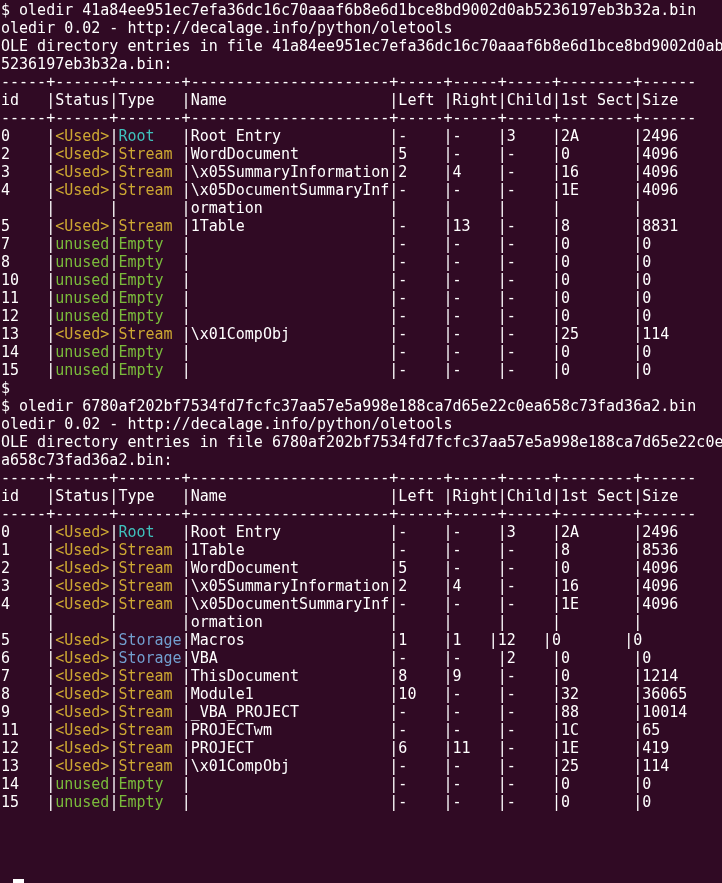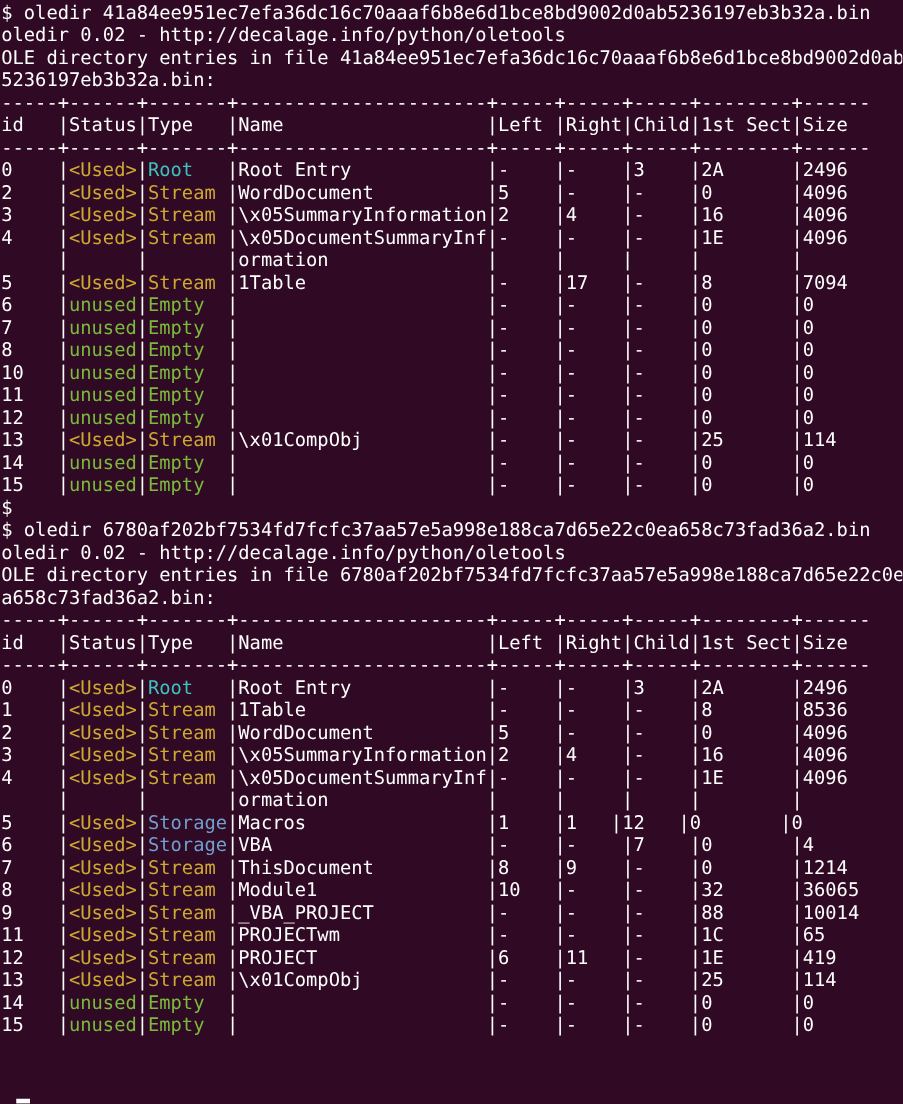--- a/index.html
+++ b/index.html
@@ -28,22 +28,21 @@
       <div class="line"><span>OLE directory entries in file 41a84ee951ec7efa36dc16c70aaaf6b8e6d1bce8bd9002d0ab</span></div>
       <div class="line"><span>5236197eb3b32a.bin:</span></div>
       <div class="line"><span>-----+------+-------+----------------------+-----+-----+-----+--------+------</span></div>
       <div class="line"><span>id   |Status|Type   |Name                  |Left |Right|Child|1st Sect|Size  </span></div>
       <div class="line"><span>-----+------+-------+----------------------+-----+-----+-----+--------+------</span></div>
       <div class="line"><span>0    |</span><span style="color: rgb(205, 168, 50);">&lt;Used&gt;</span><span>|</span><span style="color: rgb(63, 193, 188);">Root   </span><span>|Root Entry            |-    |-    |3    |2A      |2496  </span></div>
       <div class="line"><span>2    |</span><span style="color: rgb(205, 168, 50);">&lt;Used&gt;</span><span>|</span><span style="color: rgb(205, 168, 50);">Stream </span><span>|WordDocument          |5    |-    |-    |0       |4096  </span></div>
       <div class="line"><span>3    |</span><span style="color: rgb(205, 168, 50);">&lt;Used&gt;</span><span>|</span><span style="color: rgb(205, 168, 50);">Stream </span><span>|\x05SummaryInformation|2    |4    |-    |16      |4096  </span></div>
       <div class="line"><span>4    |</span><span style="color: rgb(205, 168, 50);">&lt;Used&gt;</span><span>|</span><span style="color: rgb(205, 168, 50);">Stream </span><span>|\x05DocumentSummaryInf|-    |-    |-    |1E      |4096  </span></div>
       <div class="line"><span>     |      |       |ormation              |     |     |     |        |</span></div>
-      <div class="line"><span>5    |</span><span style="color: rgb(205, 168, 50);">&lt;Used&gt;</span><span>|</span><span style="color: rgb(205, 168, 50);">Stream </span><span>|1Table                |-    |17   |-    |8       |7094  </span></div>
-      <div class="line"><span>6    |</span><span style="color: rgb(122, 187, 59);">unused</span><span>|</span><span style="color: rgb(122, 187, 59);">Empty  </span><span>|                      |-    |-    |-    |0       |0     </span></div>
+      <div class="line"><span>5    |</span><span style="color: rgb(205, 168, 50);">&lt;Used&gt;</span><span>|</span><span style="color: rgb(205, 168, 50);">Stream </span><span>|1Table                |-    |13   |-    |8       |8831  </span></div>
       <div class="line"><span>7    |</span><span style="color: rgb(122, 187, 59);">unused</span><span>|</span><span style="color: rgb(122, 187, 59);">Empty  </span><span>|                      |-    |-    |-    |0       |0     </span></div>
       <div class="line"><span>8    |</span><span style="color: rgb(122, 187, 59);">unused</span><span>|</span><span style="color: rgb(122, 187, 59);">Empty  </span><span>|                      |-    |-    |-    |0       |0     </span></div>
       <div class="line"><span>10   |</span><span style="color: rgb(122, 187, 59);">unused</span><span>|</span><span style="color: rgb(122, 187, 59);">Empty  </span><span>|                      |-    |-    |-    |0       |0     </span></div>
       <div class="line"><span>11   |</span><span style="color: rgb(122, 187, 59);">unused</span><span>|</span><span style="color: rgb(122, 187, 59);">Empty  </span><span>|                      |-    |-    |-    |0       |0     </span></div>
       <div class="line"><span>12   |</span><span style="color: rgb(122, 187, 59);">unused</span><span>|</span><span style="color: rgb(122, 187, 59);">Empty  </span><span>|                      |-    |-    |-    |0       |0     </span></div>
       <div class="line"><span>13   |</span><span style="color: rgb(205, 168, 50);">&lt;Used&gt;</span><span>|</span><span style="color: rgb(205, 168, 50);">Stream </span><span>|\x01CompObj           |-    |-    |-    |25      |114   </span></div>
       <div class="line"><span>14   |</span><span style="color: rgb(122, 187, 59);">unused</span><span>|</span><span style="color: rgb(122, 187, 59);">Empty  </span><span>|                      |-    |-    |-    |0       |0     </span></div>
       <div class="line"><span>15   |</span><span style="color: rgb(122, 187, 59);">unused</span><span>|</span><span style="color: rgb(122, 187, 59);">Empty  </span><span>|                      |-    |-    |-    |0       |0     </span></div>
       <div class="line"><span>$</span></div>
       <div class="line"><span>$ oledir 6780af202bf7534fd7fcfc37aa57e5a998e188ca7d65e22c0ea658c73fad36a2.bin</span></div>
@@ -53,21 +52,21 @@
       <div class="line"><span>-----+------+-------+----------------------+-----+-----+-----+--------+------</span></div>
       <div class="line"><span>id   |Status|Type   |Name                  |Left |Right|Child|1st Sect|Size  </span></div>
       <div class="line"><span>-----+------+-------+----------------------+-----+-----+-----+--------+------</span></div>
       <div class="line"><span>0    |</span><span style="color: rgb(205, 168, 50);">&lt;Used&gt;</span><span>|</span><span style="color: rgb(63, 193, 188);">Root   </span><span>|Root Entry            |-    |-    |3    |2A      |2496  </span></div>
       <div class="line"><span>1    |</span><span style="color: rgb(205, 168, 50);">&lt;Used&gt;</span><span>|</span><span style="color: rgb(205, 168, 50);">Stream </span><span>|1Table                |-    |-    |-    |8       |8536  </span></div>
       <div class="line"><span>2    |</span><span style="color: rgb(205, 168, 50);">&lt;Used&gt;</span><span>|</span><span style="color: rgb(205, 168, 50);">Stream </span><span>|WordDocument          |5    |-    |-    |0       |4096  </span></div>
       <div class="line"><span>3    |</span><span style="color: rgb(205, 168, 50);">&lt;Used&gt;</span><span>|</span><span style="color: rgb(205, 168, 50);">Stream </span><span>|\x05SummaryInformation|2    |4    |-    |16      |4096  </span></div>
       <div class="line"><span>4    |</span><span style="color: rgb(205, 168, 50);">&lt;Used&gt;</span><span>|</span><span style="color: rgb(205, 168, 50);">Stream </span><span>|\x05DocumentSummaryInf|-    |-    |-    |1E      |4096  </span></div>
       <div class="line"><span>     |      |       |ormation              |     |     |     |        |</span></div>
       <div class="line"><span>5    |</span><span style="color: rgb(205, 168, 50);">&lt;Used&gt;</span><span>|</span><span style="color: rgb(114, 159, 207);">Storage</span><span>|Macros                |1    |1   |12   |0       |0     </span></div>
-      <div class="line"><span>6    |</span><span style="color: rgb(205, 168, 50);">&lt;Used&gt;</span><span>|</span><span style="color: rgb(114, 159, 207);">Storage</span><span>|VBA                   |-    |-    |7    |0       |4     </span></div>
+      <div class="line"><span>6    |</span><span style="color: rgb(205, 168, 50);">&lt;Used&gt;</span><span>|</span><span style="color: rgb(114, 159, 207);">Storage</span><span>|VBA                   |-    |-    |2    |0       |0     </span></div>
       <div class="line"><span>7    |</span><span style="color: rgb(205, 168, 50);">&lt;Used&gt;</span><span>|</span><span style="color: rgb(205, 168, 50);">Stream </span><span>|ThisDocument          |8    |9    |-    |0       |1214  </span></div>
       <div class="line"><span>8    |</span><span style="color: rgb(205, 168, 50);">&lt;Used&gt;</span><span>|</span><span style="color: rgb(205, 168, 50);">Stream </span><span>|Module1               |10   |-    |-    |32      |36065 </span></div>
       <div class="line"><span>9    |</span><span style="color: rgb(205, 168, 50);">&lt;Used&gt;</span><span>|</span><span style="color: rgb(205, 168, 50);">Stream </span><span>|_VBA_PROJECT          |-    |-    |-    |88      |10014 </span></div>
       <div class="line"><span>11   |</span><span style="color: rgb(205, 168, 50);">&lt;Used&gt;</span><span>|</span><span style="color: rgb(205, 168, 50);">Stream </span><span>|PROJECTwm             |-    |-    |-    |1C      |65    </span></div>
       <div class="line"><span>12   |</span><span style="color: rgb(205, 168, 50);">&lt;Used&gt;</span><span>|</span><span style="color: rgb(205, 168, 50);">Stream </span><span>|PROJECT               |6    |11   |-    |1E      |419   </span></div>
       <div class="line"><span>13   |</span><span style="color: rgb(205, 168, 50);">&lt;Used&gt;</span><span>|</span><span style="color: rgb(205, 168, 50);">Stream </span><span>|\x01CompObj           |-    |-    |-    |25      |114   </span></div>
       <div class="line"><span>14   |</span><span style="color: rgb(122, 187, 59);">unused</span><span>|</span><span style="color: rgb(122, 187, 59);">Empty  </span><span>|                      |-    |-    |-    |0       |0     </span></div>
       <div class="line"><span>15   |</span><span style="color: rgb(122, 187, 59);">unused</span><span>|</span><span style="color: rgb(122, 187, 59);">Empty  </span><span>|                      |-    |-    |-    |0       |0     </span></div>
     </div>
   <div id="cursor"></div>

